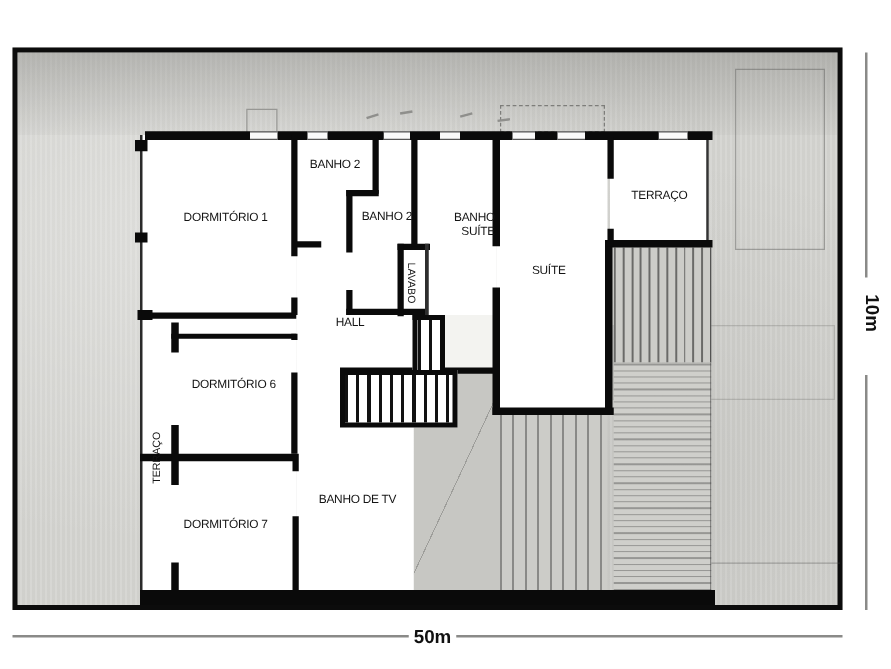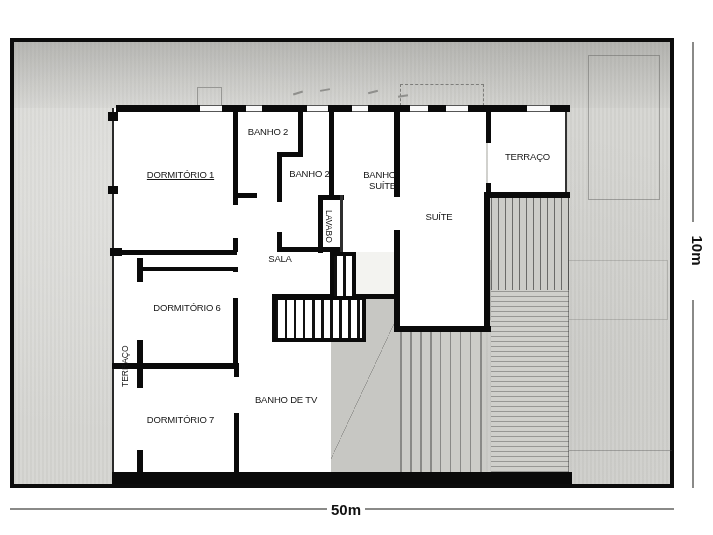--- a/index.html
+++ b/index.html
@@ -132,28 +132,28 @@
   <div class="abs wall" style="left:137px;top:340px;width:6px;height:48px;"></div>
   <div class="abs wall" style="left:137px;top:450px;width:6px;height:22px;"></div>
 
   <div class="abs wall" style="left:108px;top:112px;width:10px;height:9px;"></div>
   <div class="abs wall" style="left:108px;top:186px;width:10px;height:8px;"></div>
   <div class="abs wall" style="left:110px;top:248px;width:12px;height:8px;"></div>
 
   <div class="abs stair stair-small" style="left:330px;top:252px;width:26px;height:46px;"></div>
   <div class="abs stair stair-main" style="left:272px;top:296px;width:94px;height:46px;"></div>
 
-  <div class="abs rlabel" style="left:124px;top:170px;width:113px;text-decoration:underline;">DORMITÓRIO 1</div>
+  <div class="abs rlabel" style="left:124px;top:170px;width:113px;">DORMITÓRIO 1</div>
   <div class="abs rlabel" style="left:237px;top:127px;width:62px;">BANHO 2</div>
   <div class="abs rlabel" style="left:282px;top:169px;width:55px;">BANHO 2</div>
   <div class="abs rlabel rlabel-wrap" style="left:340px;top:170px;width:56px;text-align:right;">BANHO SUÍTE</div>
   <div class="abs vlabel lavabo-label" style="left:324px;top:200px;height:52px;">LAVABO</div>
   <div class="abs rlabel" style="left:397px;top:212px;width:84px;">SUÍTE</div>
   <div class="abs rlabel" style="left:488px;top:152px;width:79px;">TERRAÇO</div>
-  <div class="abs rlabel" style="left:252px;top:254px;width:56px;">SALA</div>
+  <div class="abs rlabel" style="left:252px;top:254px;width:56px;">HALL</div>
   <div class="abs rlabel" style="left:137px;top:303px;width:100px;">DORMITÓRIO 6</div>
   <div class="abs vlabel terraco-left-label" style="left:120px;top:330px;height:72px;">TERRAÇO</div>
   <div class="abs rlabel" style="left:124px;top:415px;width:113px;">DORMITÓRIO 7</div>
   <div class="abs rlabel" style="left:240px;top:395px;width:92px;">BANHO DE TV</div>
 
   <div class="abs dimline" style="left:10px;top:508px;width:317px;height:2px;"></div>
   <div class="abs dimline" style="left:365px;top:508px;width:309px;height:2px;"></div>
   <div class="abs dimtext" style="left:320px;top:501px;width:52px;">50m</div>
 
   <div class="abs dimline" style="left:692px;top:42px;width:2px;height:180px;"></div>

